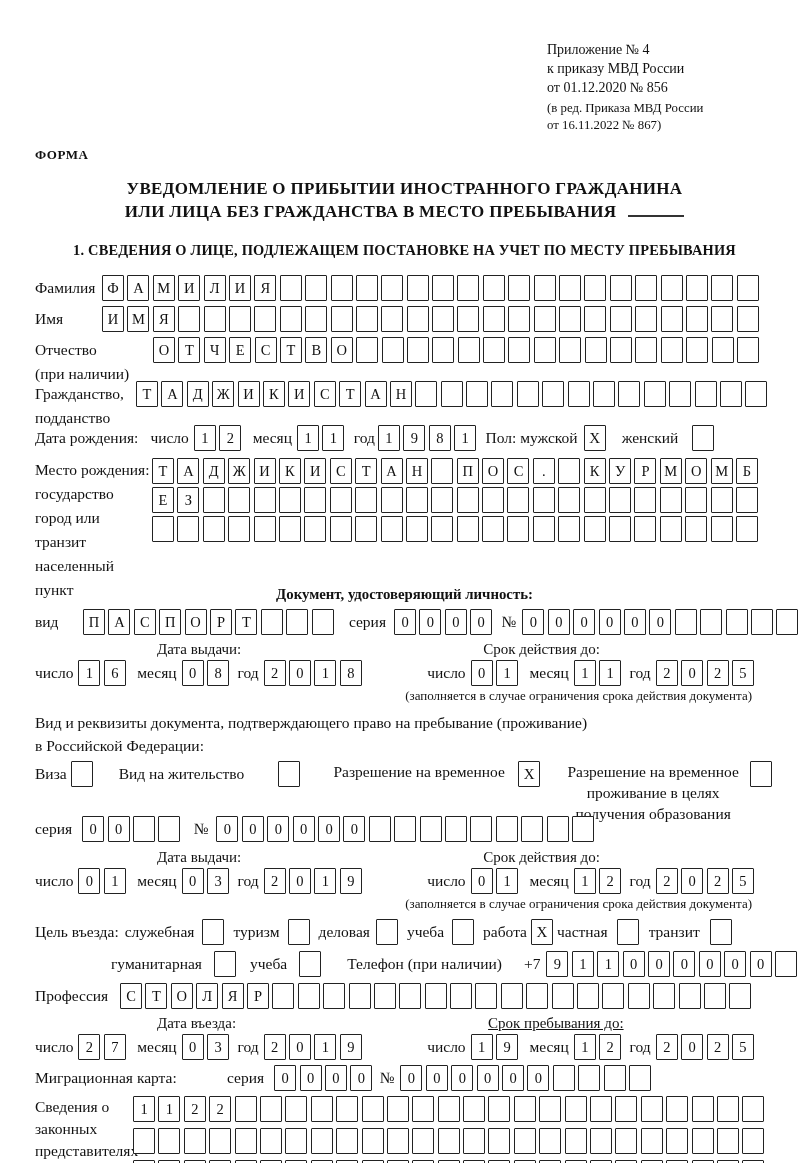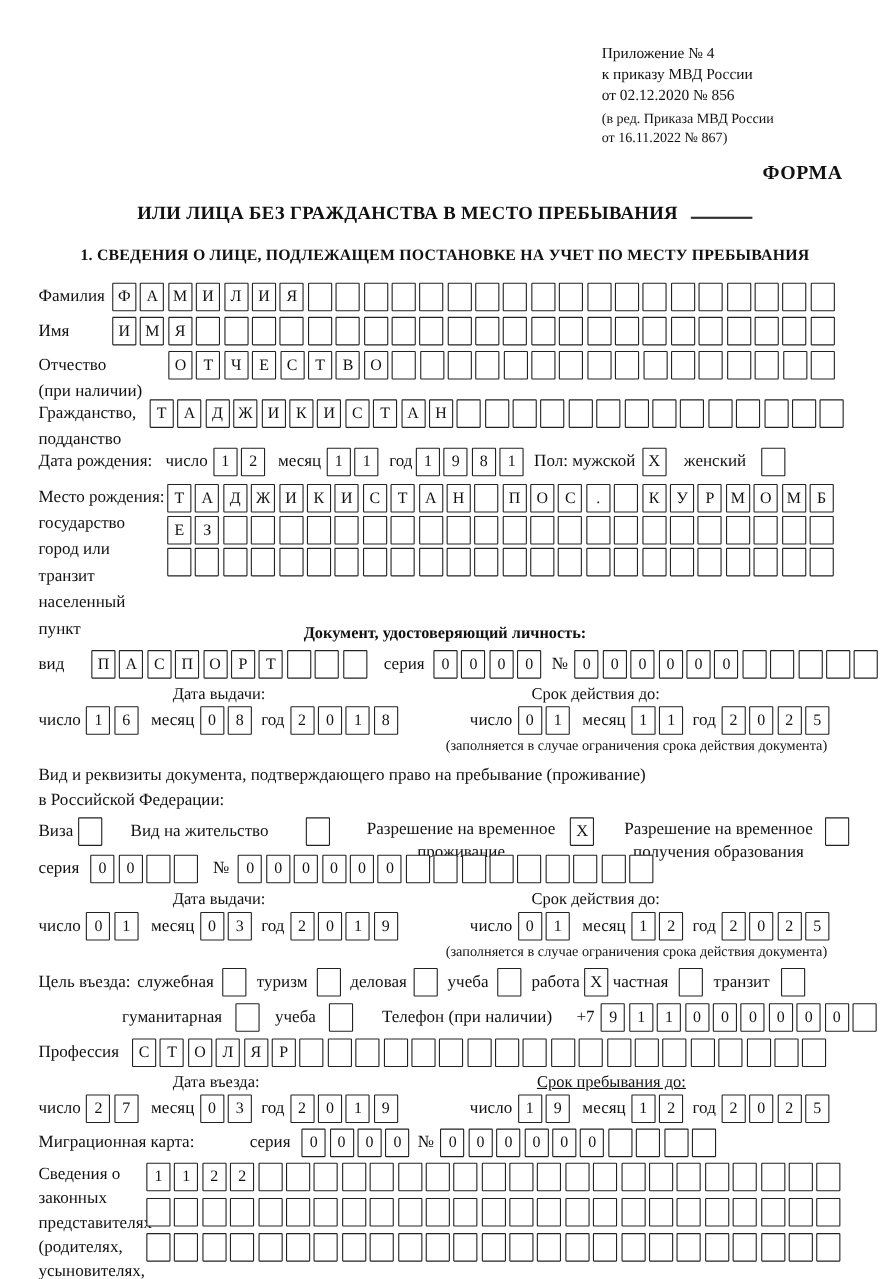--- a/index.html
+++ b/index.html
@@ -3,21 +3,21 @@
 <meta charset="utf-8">
 <style>
   html,body{margin:0;padding:0;background:#ffffff;}
   body{width:800px;height:1163px;overflow:hidden;color:#111;
        font-family:"Liberation Serif","DejaVu Serif",serif;}
   .page{box-sizing:border-box;width:800px;height:1163px;padding:40px 26px 0 35px;position:relative;}
 
   
   .annex{margin-left:512px;font-size:14px;line-height:19px;}
   .annex-note{margin-left:512px;font-size:12.8px;line-height:17px;margin-top:3px;}
-  .forma{font-weight:bold;font-size:18px;text-align:right;padding-right:8px;margin-top:13px;letter-spacing:.5px;}
+  .forma{font-weight:bold;font-size:13px;text-align:left;padding-right:8px;margin-top:13px;letter-spacing:.5px;}
 
   
   .title{margin-top:14px;text-align:center;font-weight:bold;font-size:17px;line-height:23px;letter-spacing:.3px;}
   .blankline{display:inline-block;width:56px;height:15px;border-bottom:2px solid #333;margin-left:12px;}
   .section-heading{margin-top:19px;text-align:center;font-weight:bold;font-size:14.4px;letter-spacing:.2px;white-space:nowrap;}
 
   
   .frow{display:flex;align-items:flex-start;margin-bottom:5px;}
   .lbl{font-size:15.5px;line-height:26px;flex:0 0 auto;}
   .lblcol{flex:0 0 auto;}
@@ -39,29 +39,30 @@
   .optlbl{font-size:15.5px;line-height:21px;text-align:center;}
 </style>
 </head>
 <body>
 
 <div class="page">
 
   <div class="annex">
     <div>Приложение № 4</div>
     <div>к приказу МВД России</div>
-    <div>от 02.12.2020 № 856</div>
+    <div>от 01.12.2020 № 856</div>
   </div>
   <div class="annex-note">
     <div>(в ред. Приказа МВД России</div>
     <div>от 16.11.2022 № 867)</div>
   </div>
   <div class="forma">ФОРМА</div>
 
   <div class="title">
+    <div>УВЕДОМЛЕНИЕ О ПРИБЫТИИ ИНОСТРАННОГО ГРАЖДАНИНА</div>
     <div>
       <span>ИЛИ ЛИЦА БЕЗ ГРАЖДАНСТВА В МЕСТО ПРЕБЫВАНИЯ</span><span class="blankline"></span>
     </div>
   </div>
 
   <div class="section-heading">1. СВЕДЕНИЯ О ЛИЦЕ, ПОДЛЕЖАЩЕМ ПОСТАНОВКЕ НА УЧЕТ ПО МЕСТУ ПРЕБЫВАНИЯ</div>
 
   <div class="frow" style="margin-top:16px;">
     <span class="lbl" style="width:67px;">Фамилия</span>
     <div class="cells">
@@ -395,25 +396,25 @@
   <div class="intro">Вид и реквизиты документа, подтверждающего право на пребывание (проживание)</div>
   <div class="intro" style="margin-bottom:4px;">в Российской Федерации:</div>
 
   <div class="frow" style="margin-bottom:6px;">
     <span class="lbl">Виза</span>
     <div class="cb" style="margin-left:4px;"></div>
     <span class="lbl" style="margin-left:26px;">Вид на жительство</span>
     <div class="cb" style="margin-left:34px;"></div>
     <div class="lblcol" style="margin-left:28px;width:182px;">
       <span class="optlbl" style="display:block;">Разрешение на временное</span>
-      <span class="optlbl" style="display:block;">проживание</span>
     </div>
     <div class="cb" style="margin-left:8px;">X</div>
     <div class="lblcol" style="margin-left:24px;width:178px;">
       <span class="optlbl" style="display:block;">Разрешение на временное</span>
+      <span class="optlbl" style="display:block;">проживание в целях</span>
       <span class="optlbl" style="display:block;">получения образования</span>
     </div>
     <div class="cb" style="margin-left:8px;"></div>
   </div>
 
   <div class="frow" style="margin-top:-14px;margin-bottom:7px;">
     <span class="lbl" style="margin-right:10px;">серия</span>
     <div class="cells">
         <div class="cell">0</div>
         <div class="cell">0</div>

